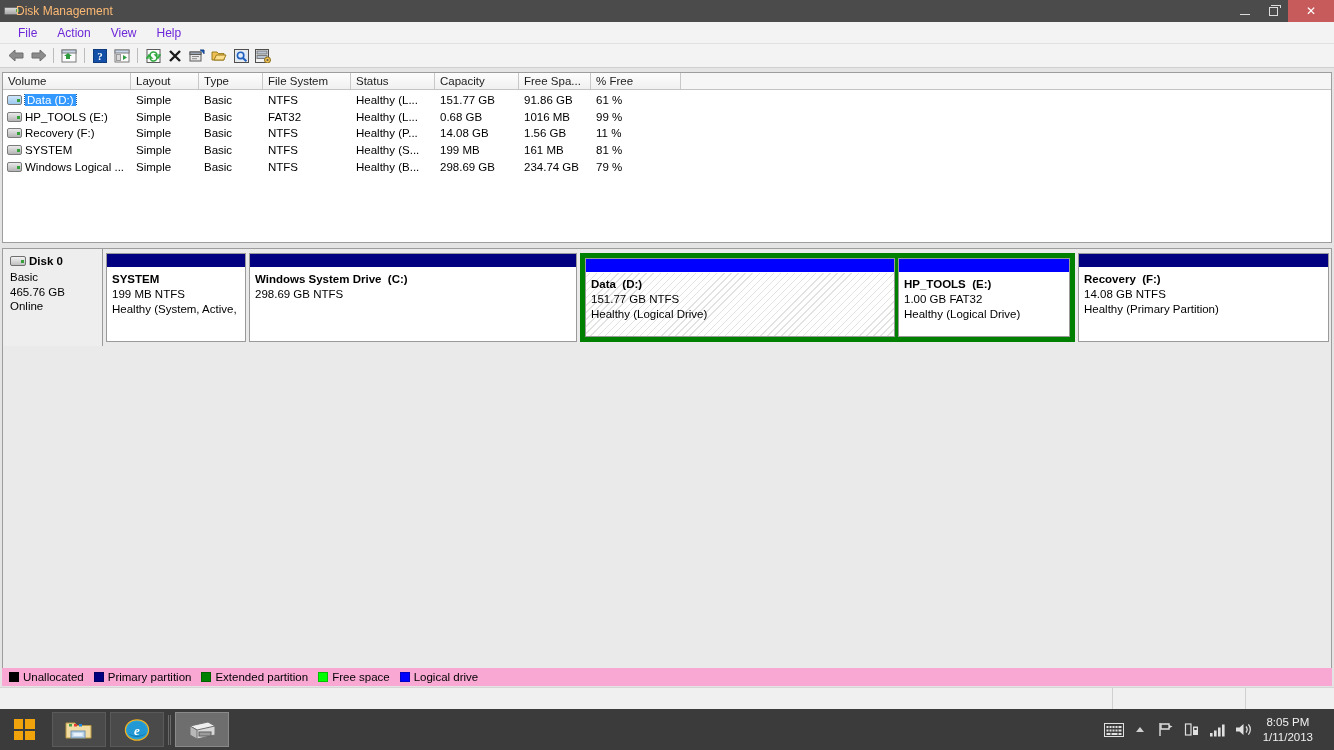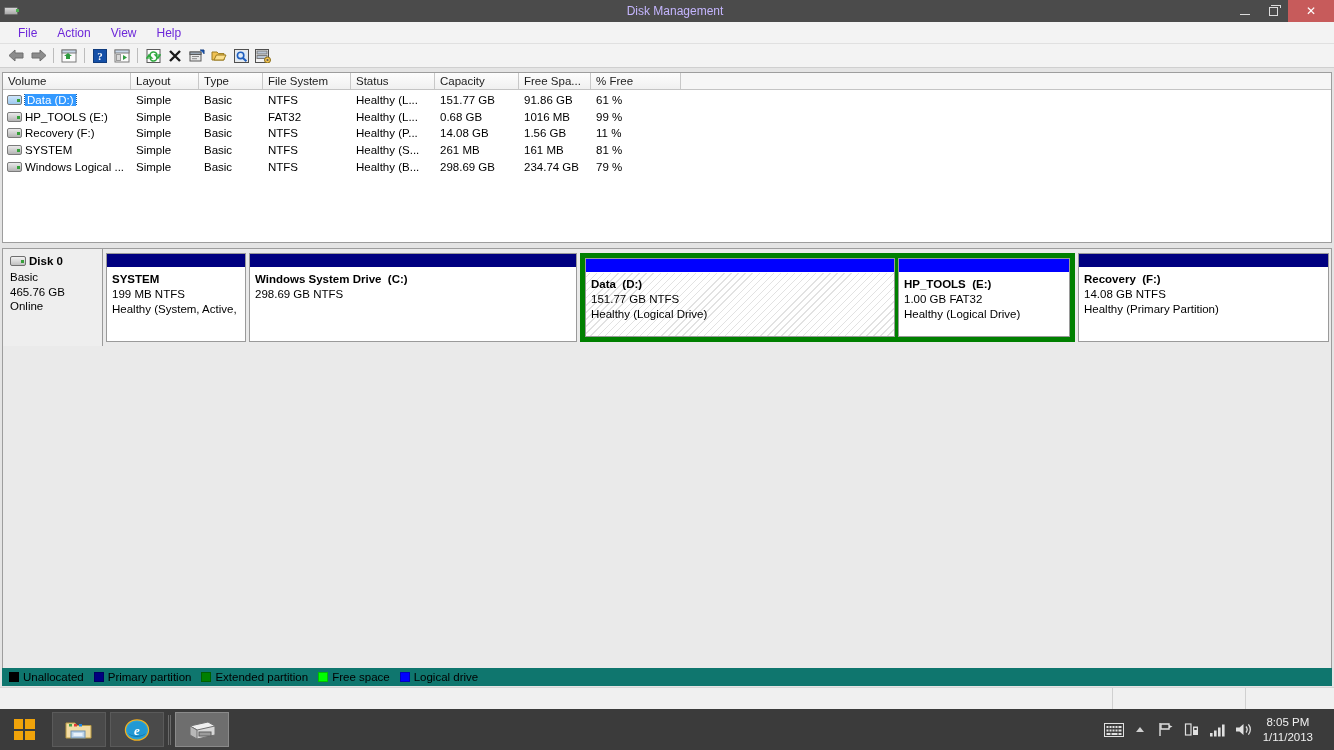--- a/index.html
+++ b/index.html
@@ -24,22 +24,22 @@
     position: absolute; left: 0; top: 3px;
     width: 14px; height: 8px;
     background: linear-gradient(#d8d8d8,#a8a8a8);
     border: 1px solid #6d6d6d; border-radius: 1px;
   }
   #app-icon .led {
     position: absolute; right: 1px; top: 5px;
     width: 3px; height: 3px; background: #4caf50;
   }
   #title-text {
-    position: absolute; left: 16px; right: 0; text-align: center;
-    color: #c4b5fd; font-size: 12px; line-height: 22px;
+    position: absolute; left: 16px; right: 0; 
+    color: #fdba74; font-size: 12px; line-height: 22px;
     pointer-events: none;
   }
   .wbtn {
     width: 29px; height: 22px; display: flex;
     align-items: center; justify-content: center;
     color: #dcdcdc; font-size: 12px; z-index: 2;
   }
   .wbtn.close { background: #c75b5b; width: 46px; color: #fff; }
   #wbtns { margin-left: auto; display: flex; }
   .glyph-min { width: 10px; height: 1px; background: #dcdcdc; margin-top: 6px; }
@@ -150,21 +150,21 @@
   .ext-wrap {
     border: 3px solid #008000; background: #008000;
     display: flex; gap: 3px; padding: 2px;
   }
   .ext-wrap .part-inner { border: 1px solid #9a9a9a; }
 
   
   #legend {
     position: absolute; left: 2px; top: 668px;
     width: 1330px; height: 18px;
-    background: #0f766e; display: flex; align-items: center;
+    background: #f9a8d4; display: flex; align-items: center;
     padding-left: 7px;
   }
   .lg { display: flex; align-items: center; margin-right: 10px; }
   .lsw { width: 10px; height: 10px; margin-right: 4px; border: 1px solid rgba(0,0,0,.25); }
   .lgt { font-size: 11.5px; color: #000; }
 
   
   #statusbar {
     position: absolute; left: 0; top: 687px;
     width: 1334px; height: 22px;
@@ -366,21 +366,21 @@
 
     <div class="vrow">
       <div class="vcell vol" style="width:128px">
         <span class="dicon"></span>
         <span class="vname">SYSTEM</span>
       </div>
       <div class="vcell" style="width:68px">Simple</div>
       <div class="vcell" style="width:64px">Basic</div>
       <div class="vcell" style="width:88px">NTFS</div>
       <div class="vcell" style="width:84px">Healthy (S...</div>
-      <div class="vcell" style="width:84px">261 MB</div>
+      <div class="vcell" style="width:84px">199 MB</div>
       <div class="vcell" style="width:72px">161 MB</div>
       <div class="vcell" style="width:90px">81 %</div>
     </div>
 
     <div class="vrow">
       <div class="vcell vol" style="width:128px">
         <span class="dicon"></span>
         <span class="vname">Windows Logical ...</span>
       </div>
       <div class="vcell" style="width:68px">Simple</div>

